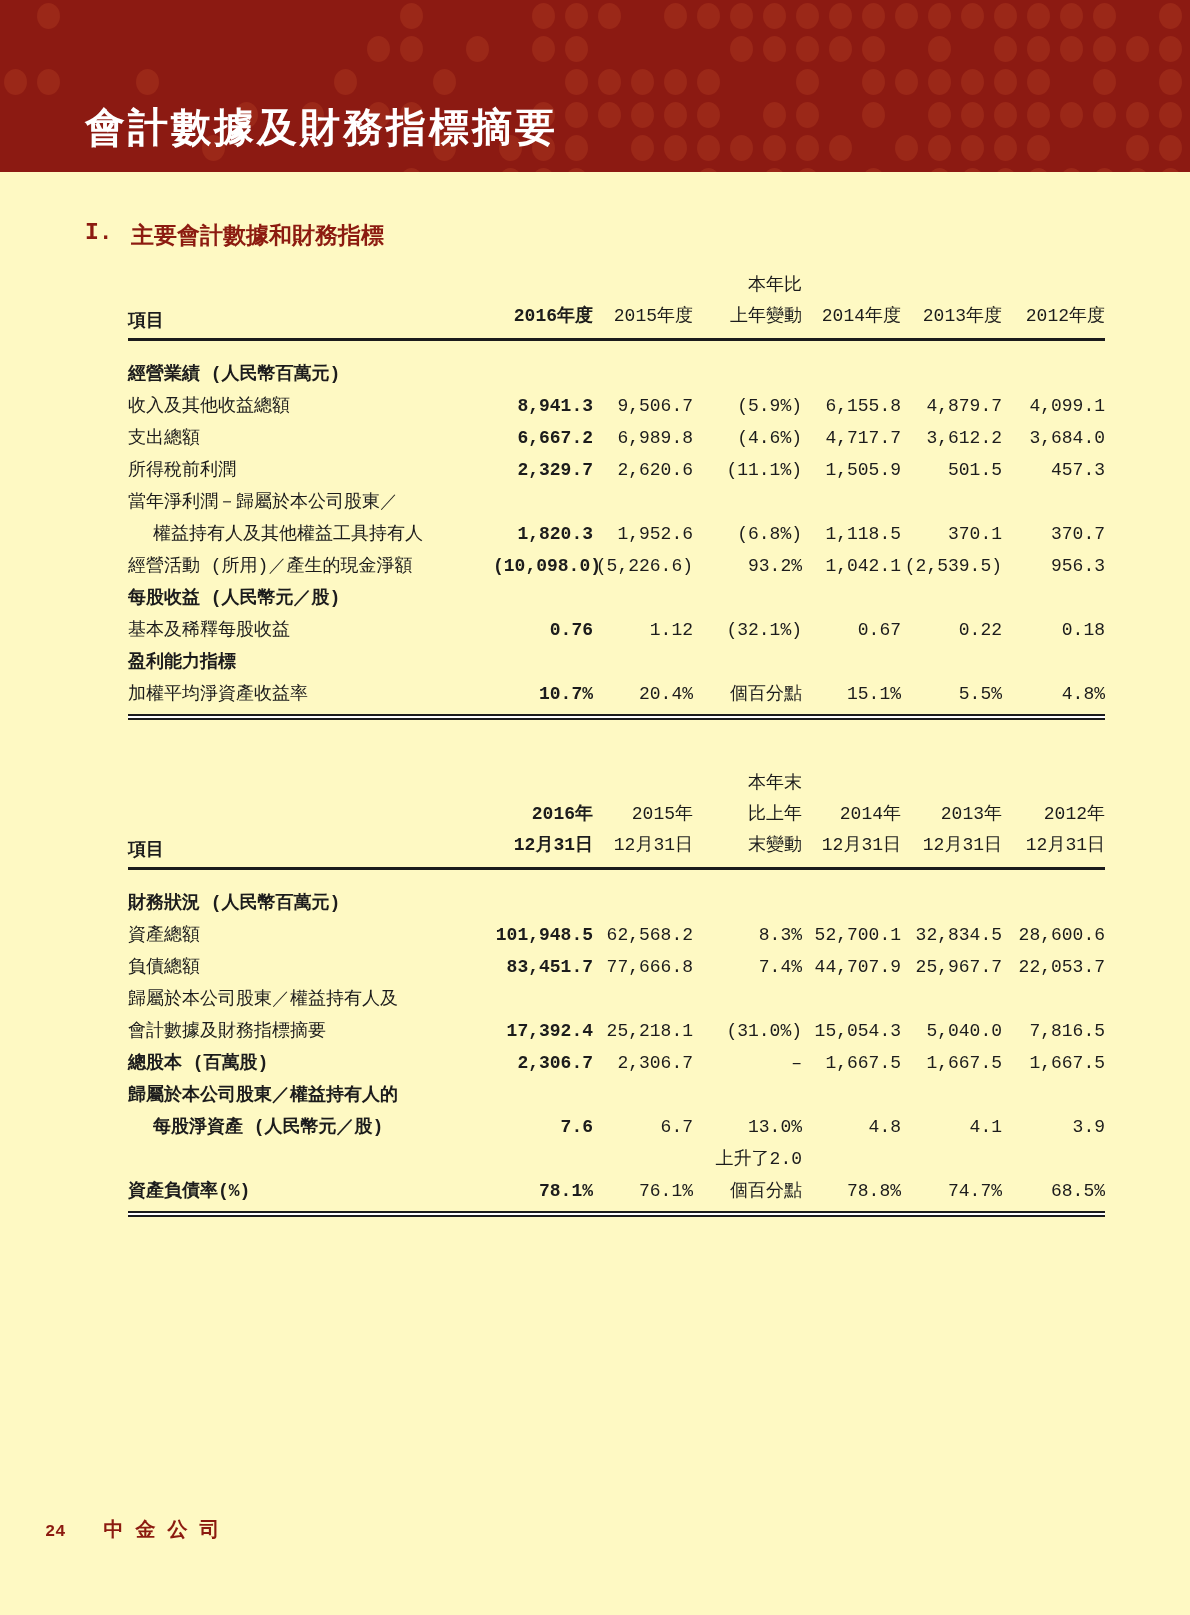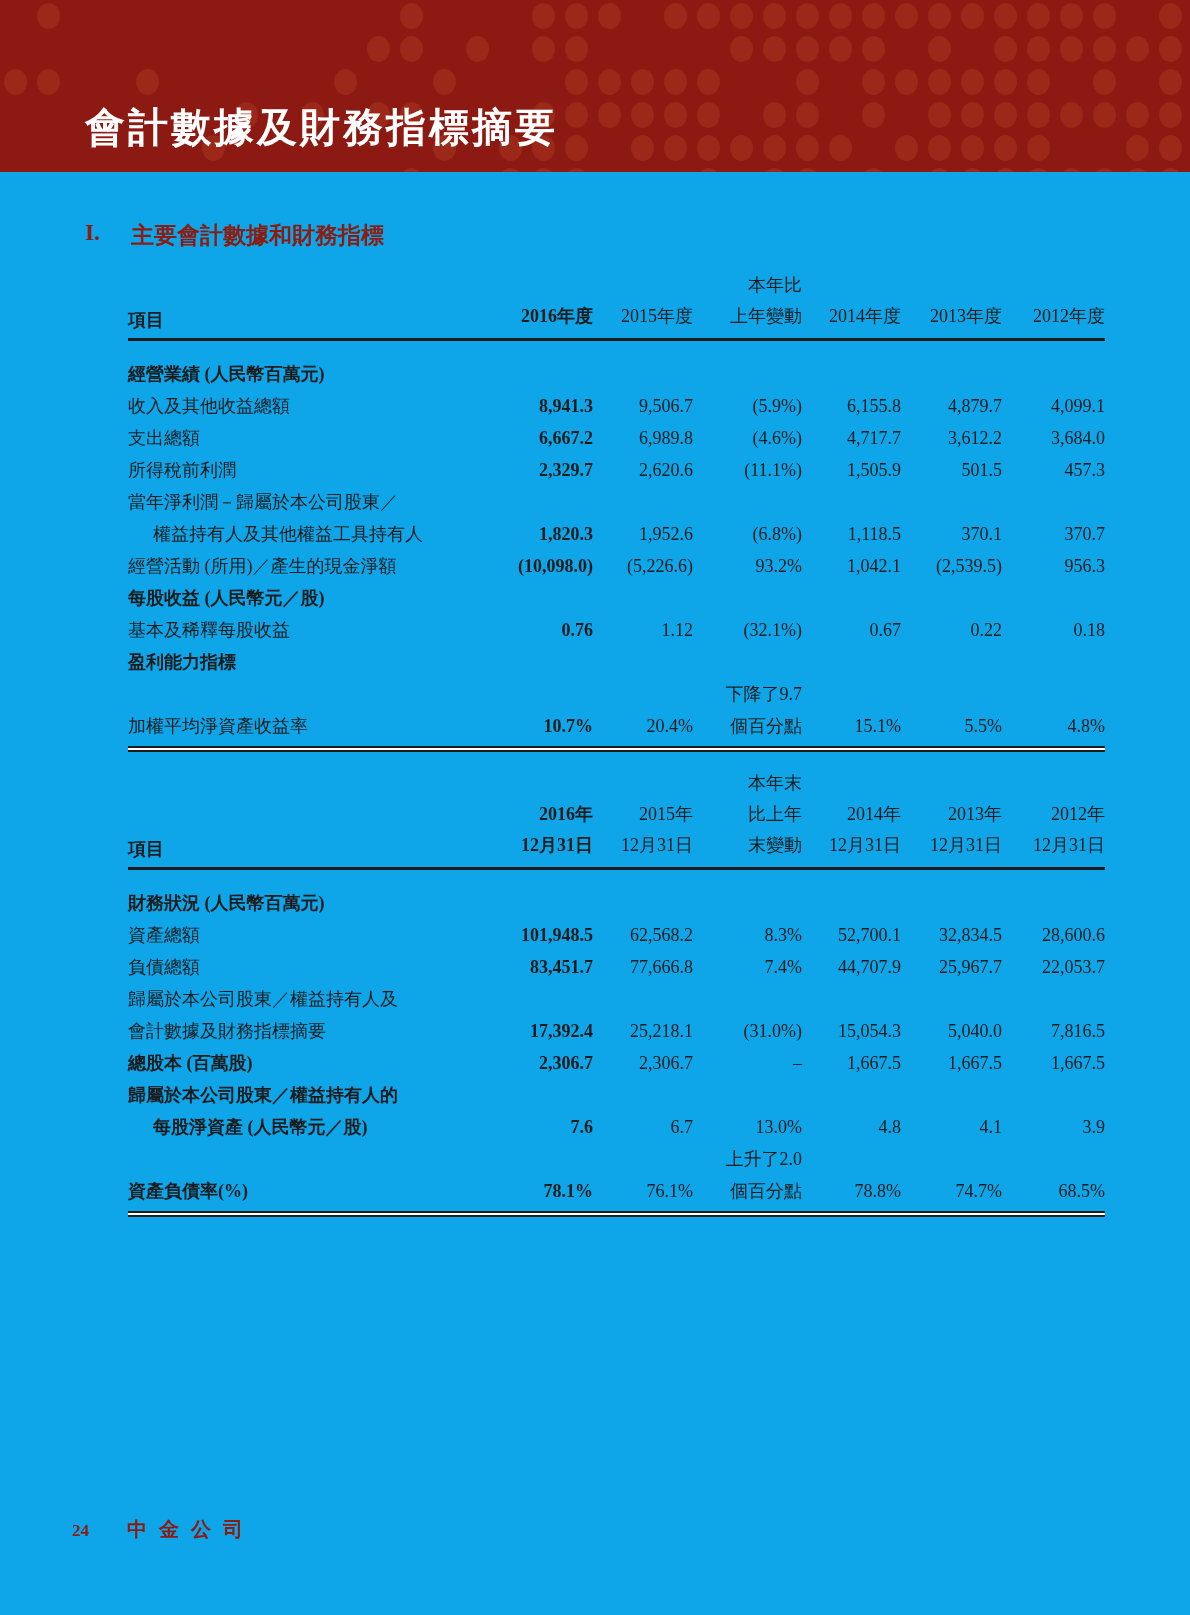--- a/index.html
+++ b/index.html
@@ -2,21 +2,21 @@
 <html style="--banner: #8c1a12; --dot: #9b2818; --accent: #8c1b10; --text: #1c1c1c;"><head>
 <meta charset="utf-8">
 <style>
   html,body{margin:0;padding:0;}
   body{
     width:1190px;height:1615px;background:#ffffff;
     font-family:"Liberation Serif","DejaVu Serif",serif;
     color:var(--text,#1c1c1c);
     -webkit-font-smoothing:antialiased;
   }
-  .page{position:relative;width:1190px;height:1615px;background:#0ea5e9;overflow:hidden;}
+  .page{position:relative;width:1190px;height:1615px;background:#fef9c3;overflow:hidden;font-family:Liberation Mono, monospace;}
 
   
   .banner{position:absolute;left:0;top:0;width:1190px;height:172px;background:var(--banner,#8c1a12);overflow:hidden;}
   .dots{position:absolute;inset:0;}
   .dot{position:absolute;width:23px;height:26px;border-radius:50%;background:var(--dot,#9b2818);}
   .banner-title{
     position:absolute;left:85px;top:100px;margin:0;
     font-size:40px;font-weight:bold;color:#ffffff;letter-spacing:3px;white-space:nowrap;
   }
 
@@ -43,21 +43,21 @@
   .rule{height:3px;background:#1c1c1c;margin-top:6px;}
   .t-body{margin-top:13px;}
   .t-row{display:flex;height:32px;align-items:flex-end;line-height:24px;}
   .rule-double{
     height:6px;margin-top:8px;
     background:linear-gradient(to bottom,#1c1c1c 0px,#1c1c1c 2px,#ffffff 2px,#ffffff 4px,#1c1c1c 4px,#1c1c1c 6px);
   }
 
   
   .footer{position:absolute;left:45px;top:1516px;display:flex;align-items:baseline;color:var(--accent,#8c1b10);font-weight:bold;}
-  .footer .pageno{font-size:17px;margin-left:27px;}
+  .footer .pageno{font-size:17px;}
   .footer .company{margin-left:38px;font-size:20px;letter-spacing:12px;white-space:nowrap;}
 </style>
 </head>
 <body>
 
 <div class="page">
 
   <div class="banner">
     <div class="dots">
         <span class="dot" style="left: 37px; top: 3px;"></span>
@@ -290,29 +290,20 @@
         <div class="t-row">
           <div class="t-label bold">盈利能力指標</div>
           <div class="t-cell c0"></div>
           <div class="t-cell c1"></div>
           <div class="t-cell c2"></div>
           <div class="t-cell c3"></div>
           <div class="t-cell c4"></div>
           <div class="t-cell c5"></div>
         </div>
         <div class="t-row">
-          <div class="t-label"></div>
-          <div class="t-cell c0"></div>
-          <div class="t-cell c1"></div>
-          <div class="t-cell c2">下降了9.7</div>
-          <div class="t-cell c3"></div>
-          <div class="t-cell c4"></div>
-          <div class="t-cell c5"></div>
-        </div>
-        <div class="t-row">
           <div class="t-label">加權平均淨資產收益率</div>
           <div class="t-cell c0 bold">10.7%</div>
           <div class="t-cell c1">20.4%</div>
           <div class="t-cell c2">個百分點</div>
           <div class="t-cell c3">15.1%</div>
           <div class="t-cell c4">5.5%</div>
           <div class="t-cell c5">4.8%</div>
         </div>
       </div>
       <div class="rule-double"></div>

